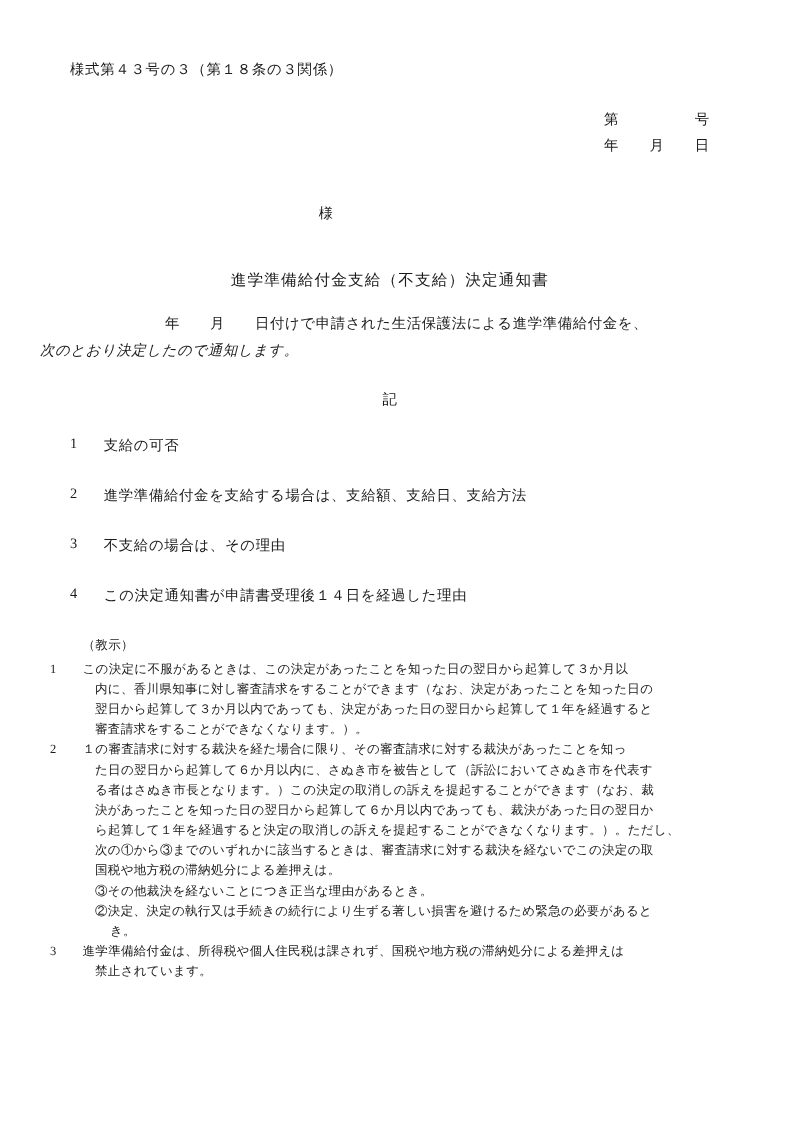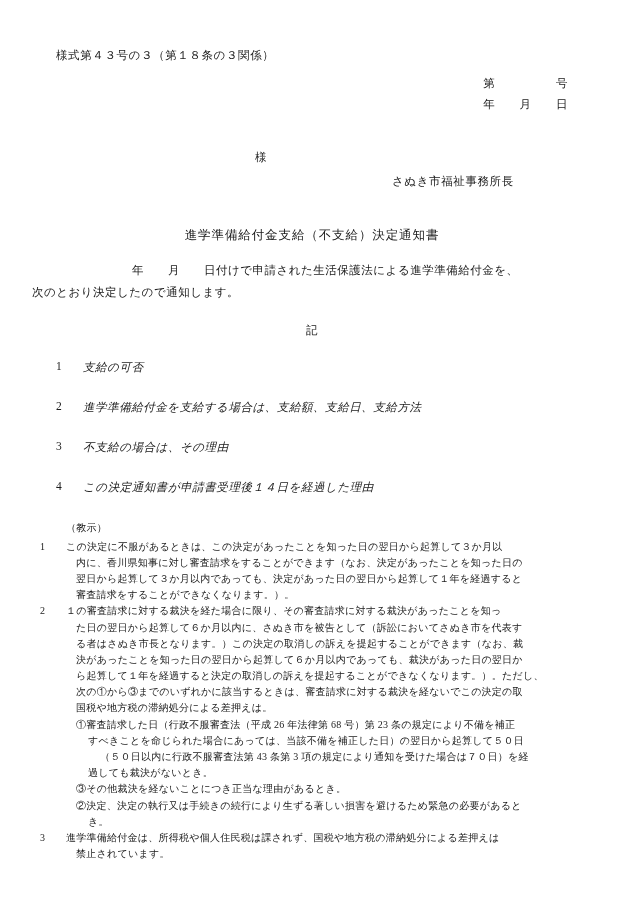--- a/index.html
+++ b/index.html
@@ -31,21 +31,21 @@
   }
 
   
   .form-no {
     font-size: 11.5px;
     letter-spacing: 0.6px;
     margin-left: 24px;
   }
 
   .doc-meta {
-    margin-top: 10px;
+    margin-top: 23px;
     text-align: right;
     padding-right: 30px;
     font-size: 11.5px;
     line-height: 1.85;
     letter-spacing: 0.6px;
   }
   .doc-meta .meta-line {
     display: block;
     white-space: pre;
   }
@@ -78,20 +78,21 @@
     line-height: 1.95;
     letter-spacing: 0.5px;
   }
   .lead .lead-line-1 {
     display: block;
     white-space: pre;
     padding-left: 100px;
   }
   .lead .lead-line-2 {
     display: block;
+    font-style: italic;
   }
 
   .ki {
     margin-top: 20px;
     text-align: center;
     font-size: 11.5px;
     padding-right: 6px;
     letter-spacing: 0.6px;
   }
 
@@ -105,21 +106,20 @@
     letter-spacing: 0.55px;
     margin-bottom: 25px;
     padding-left: 24px;
   }
   .clause .num {
     width: 27px;
     flex: none;
   }
   .clause .body {
     flex: 1;
-    font-style: italic;
   }
 
   
   .instructions {
     margin-top: 14px;
     font-size: 10px;
     line-height: 1.62;
     letter-spacing: 0.25px;
   }
   .instructions .kyoji-head {
@@ -170,21 +170,20 @@
 
     <div class="form-no">様式第４３号の３（第１８条の３関係）</div>
 
     <div class="doc-meta">
       <span class="meta-line">第　　　　　号</span>
       <span class="meta-line">年　　月　　日</span>
     </div>
 
     <div class="addressee">様</div>
 
-    <div class="issuer">さぬき市福祉事務所長</div>
 
     <div class="doc-title">進学準備給付金支給（不支給）決定通知書</div>
 
     <div class="lead">
       <span class="lead-line-1">年　　月　　日付けで申請された生活保護法による進学準備給付金を、</span>
       <span class="lead-line-2">次のとおり決定したので通知します。</span>
     </div>
 
     <div class="ki">記</div>
 
@@ -227,26 +226,20 @@
           <p>１の審査請求に対する裁決を経た場合に限り、その審査請求に対する裁決があったことを知っ</p>
           <p class="ind-1">た日の翌日から起算して６か月以内に、さぬき市を被告として（訴訟においてさぬき市を代表す</p>
           <p class="ind-1">る者はさぬき市長となります。）この決定の取消しの訴えを提起することができます（なお、裁</p>
           <p class="ind-1">決があったことを知った日の翌日から起算して６か月以内であっても、裁決があった日の翌日か</p>
           <p class="ind-1">ら起算して１年を経過すると決定の取消しの訴えを提起することができなくなります。）。ただし、</p>
           <p class="ind-1">次の①から③までのいずれかに該当するときは、審査請求に対する裁決を経ないでこの決定の取</p>
           <p class="ind-1">国税や地方税の滞納処分による差押えは。</p>
 
           <div class="sub-list">
             <div class="sub-item">
-              <span>①審査請求した日（行政不服審査法（平成 26 年法律第 68 号）第 23 条の規定により不備を補正</span>
-              <span class="sub-cont">すべきことを命じられた場合にあっては、当該不備を補正した日）の翌日から起算して５０日</span>
-              <span class="sub-cont2">（５０日以内に行政不服審査法第 43 条第 3 項の規定により通知を受けた場合は７０日）を経</span>
-              <span class="sub-cont">過しても裁決がないとき。</span>
-            </div>
-            <div class="sub-item">
               <span>③その他裁決を経ないことにつき正当な理由があるとき。</span>
             </div>
             <div class="sub-item">
               <span>②決定、決定の執行又は手続きの続行により生ずる著しい損害を避けるため緊急の必要があると</span>
               <span class="sub-cont">き。</span>
             </div>
           </div>
         </div>
       </div>
 

